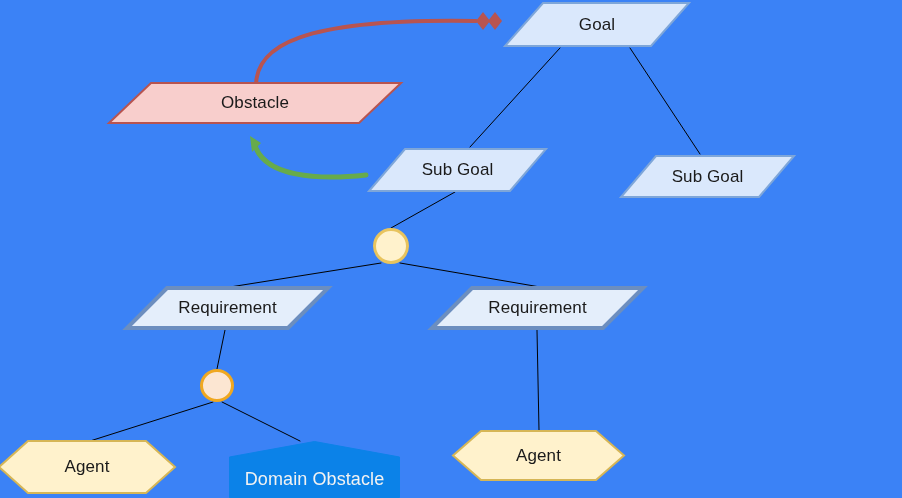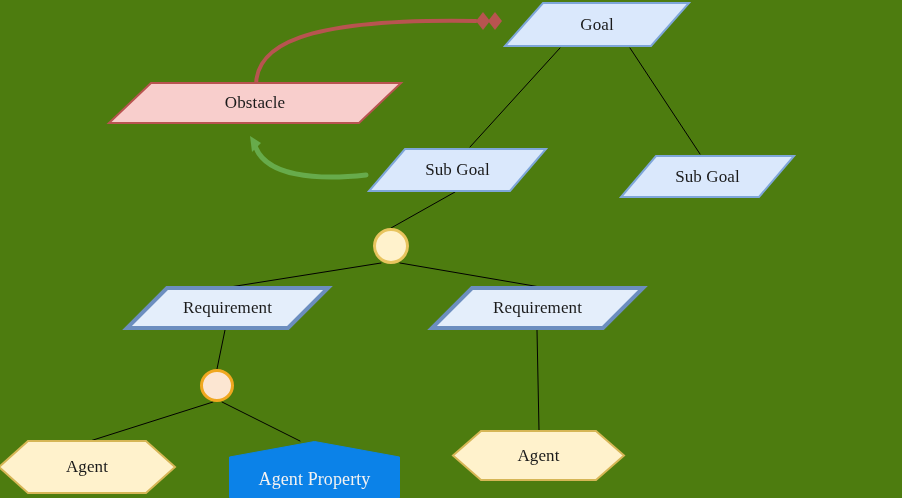--- a/index.html
+++ b/index.html
@@ -47,21 +47,21 @@
   .para-svg, .hex-svg, .home-svg, .circ-svg {
     position: absolute;
     left: 0;
     top: 0;
     overflow: visible;
   }
 </style>
 </head>
 <body>
 
-<div id="canvas" style="background: #4d7c0f; font-family: Liberation Serif, serif;">
+<div id="canvas" style="background: #3b82f6;">
   <svg id="edges" viewBox="0 0 902 498" width="902" height="498">
       <path d="M 256 86 C 256 46 300 18 476 21" fill="none" stroke="#b85450" stroke-width="4" stroke-linecap="round"></path>
       <g>
         <path d="M 483 12 L 490 21 L 483 30 L 476 21 Z" fill="#b85450"></path>
         <path d="M 495 12 L 502 21 L 495 30 L 488 21 Z" fill="#b85450"></path>
       </g>
       <path d="M 366 175 C 320 180 262 178 254 142" fill="none" stroke="#67ab4b" stroke-width="5" stroke-linecap="round"></path>
       <path d="M 250 136 L 261 143 L 252 152 Z" fill="#67ab4b"></path>
       <path d="M 560 48 L 470 147" fill="none" stroke="#000000" stroke-width="1" stroke-linecap="round"></path>
       <path d="M 630 48 L 700 154" fill="none" stroke="#000000" stroke-width="1" stroke-linecap="round"></path>
@@ -119,21 +119,21 @@
       <div class="node" style="left: 452px; top: 430px; width: 173px; height: 51px;">
         <svg class="para-svg" width="173" height="51" viewBox="0 0 173 51">
           <polygon points="29,1 144,1 172,25.5 144,50 29,50 1,25.5" fill="#fff2cc" stroke="#d6b656" stroke-width="2"></polygon>
         </svg>
         <div class="node-label" style="color: rgb(26, 26, 26);">Agent</div>
       </div>
       <div class="node" style="left: 229px; top: 441px; width: 171px; height: 57px;">
         <svg class="para-svg" width="171" height="57" viewBox="0 0 171 57">
           <polygon points="85.5,0.5 170.5,16 170.5,56.5 0.5,56.5 0.5,16" fill="#0b82e8" stroke="#0b82e8" stroke-width="1"></polygon>
         </svg>
-        <div class="node-label white" style="color: rgb(242, 242, 242); align-items: flex-end; padding-bottom: 8px; box-sizing: border-box; font-size: 18px;">Agent Property</div>
+        <div class="node-label white" style="color: rgb(242, 242, 242); align-items: flex-end; padding-bottom: 8px; box-sizing: border-box; font-size: 18px;">Domain Obstacle</div>
       </div>
       <div class="node" style="left: 373px; top: 228px; width: 36px; height: 36px;">
         <svg class="para-svg" width="36" height="36" viewBox="0 0 36 36">
           <ellipse cx="18" cy="18" rx="16.5" ry="16.5" fill="#fff2cc" stroke="#e8c45e" stroke-width="3"></ellipse>
         </svg>
       </div>
       <div class="node" style="left: 200px; top: 369px; width: 34px; height: 33px;">
         <svg class="para-svg" width="34" height="33" viewBox="0 0 34 33">
           <ellipse cx="17" cy="16.5" rx="15.5" ry="15" fill="#fce6d2" stroke="#f0a820" stroke-width="3"></ellipse>
         </svg>

